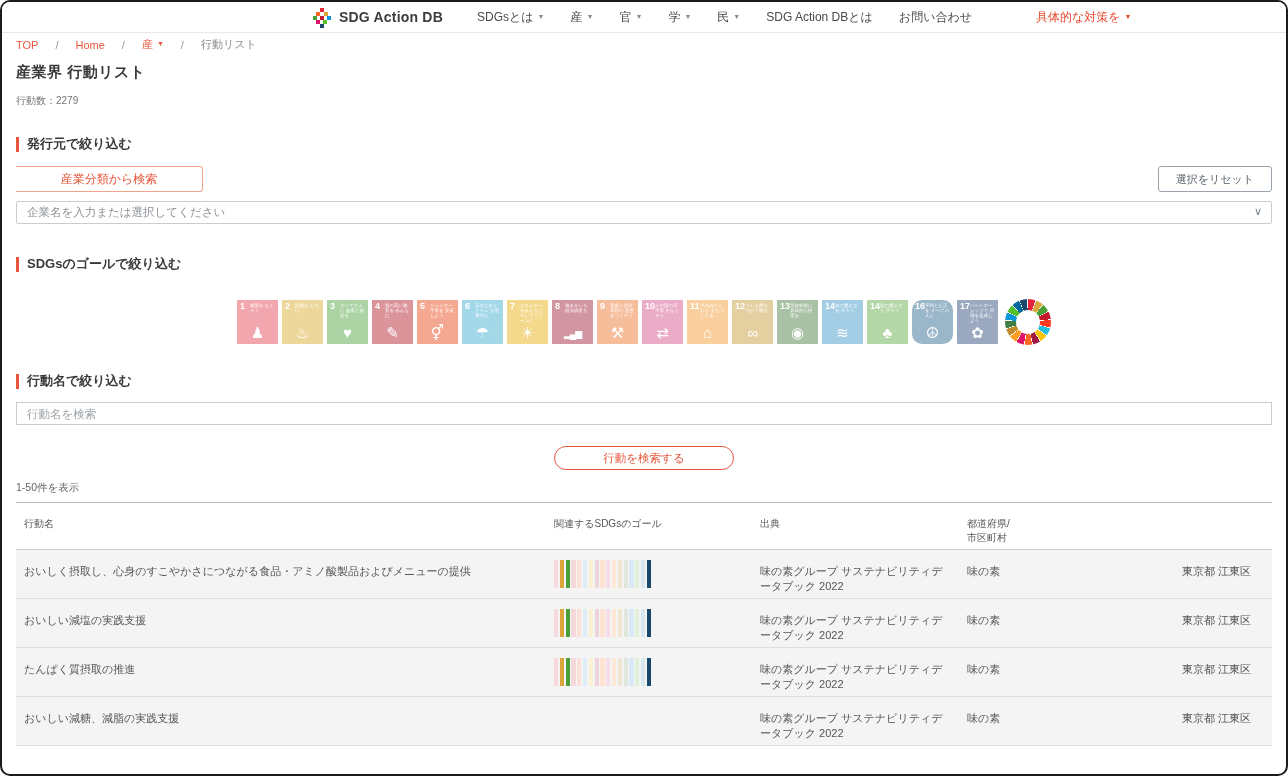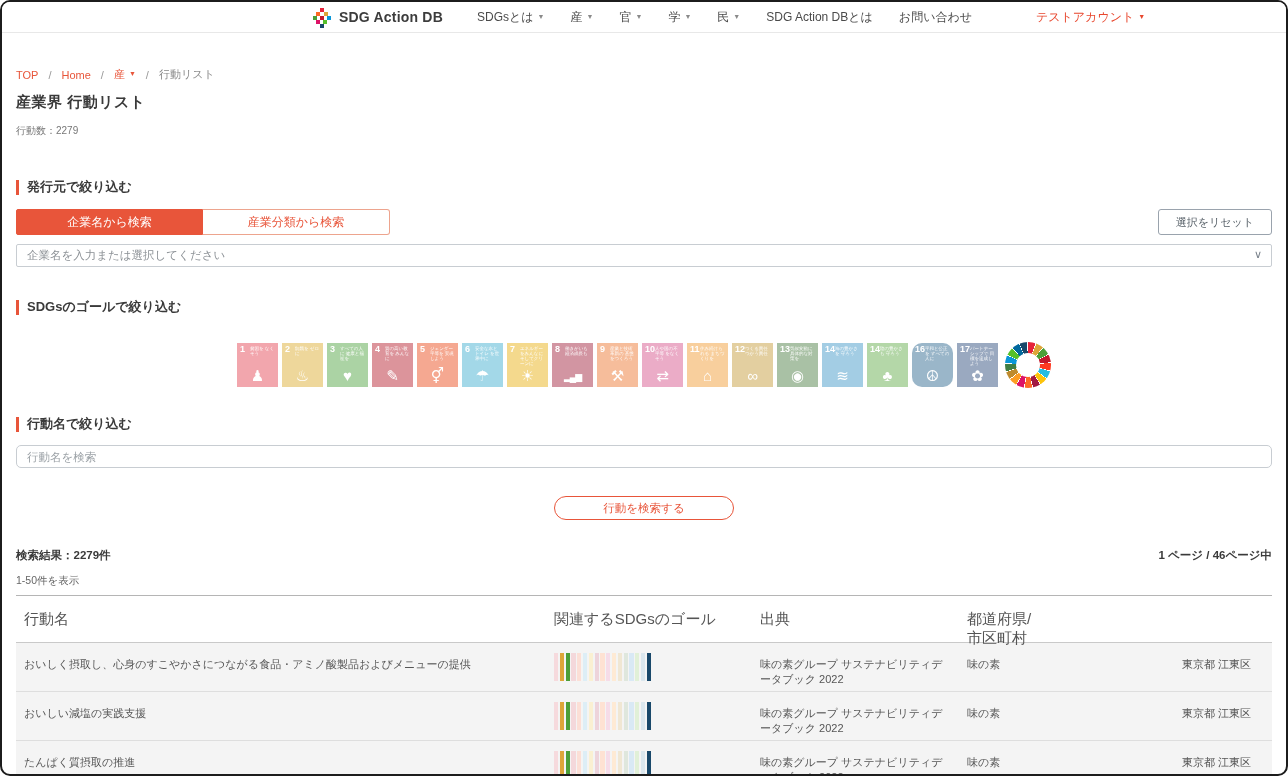--- a/index.html
+++ b/index.html
@@ -17,30 +17,30 @@
                   4px 13px #dd1367, 11px 13px #56c02b, 8px 17px #19486a; }
   .brand-name { font-size:14px; font-weight:bold; color:#3c3c3c; letter-spacing:.2px; }
   .nav-menu { display:flex; align-items:center; gap:26px; font-size:12px; color:#4a4a4a; }
   .nav-item { cursor:pointer; white-space:nowrap; }
   .caret { font-size:7px; color:#8a8a8a; margin-left:4px; vertical-align:2px; }
   .nav-account { margin-left:64px; font-size:12px; color:#e8472e; cursor:pointer; white-space:nowrap; }
   .nav-account .caret { color:#e8472e; }
 
   
   .content { padding:0 14px; }
-  .breadcrumb { margin-top:34px; font-size:11px; color:#888; display:flex; align-items:center; gap:10px; }
+  .breadcrumb { margin-top:4px; font-size:11px; color:#888; display:flex; align-items:center; gap:17px; }
   .bc-link { color:#e8553a; cursor:pointer; }
   .bc-sep { color:#999; }
   .bc-current { color:#888; }
   .page-title { margin-top:11px; font-size:15px; font-weight:bold; color:#3a3a3a; letter-spacing:.5px; }
   .action-count { margin-top:12px; font-size:10px; color:#777; }
 
   .sec-heading { display:flex; align-items:center; gap:8px; font-size:13px; font-weight:bold; color:#3a3a3a; }
   .sec-bar { width:3px; height:15px; background:#e8553a; }
-  .sec-1 { margin-top:40px; }
+  .sec-1 { margin-top:27px; }
   .sec-2 { margin-top:31px; }
   .sec-3 { margin-top:27px; }
 
   .tabs-row { margin-top:13px; display:flex; align-items:flex-start; }
   .tab { width:187px; height:26px; display:flex; align-items:center; justify-content:center; font-size:12px; cursor:pointer; }
   .tab-active { background:#e8553a; color:#fff; border:1px solid #e8553a; border-radius:2px 0 0 2px; }
   .tab-inactive { background:#fff; color:#e8553a; border:1px solid #eda48e; border-left:none; border-radius:0 3px 3px 0; }
   .reset-select-btn { margin-left:auto; height:26px; padding:0 17px; background:#fff; border:1px solid #9aa3ad; border-radius:3px; font-size:11px; color:#555e66; display:flex; align-items:center; cursor:pointer; }
 
   .select-box { margin-top:9px; height:23px; border:1px solid #c8cdd2; border-radius:2px; background:#fff; display:flex; align-items:center; padding:0 10px; font-size:11.5px; color:#8a8f94; position:relative; cursor:pointer; }
@@ -50,37 +50,37 @@
   .goals-row { margin-top:26px; display:flex; justify-content:center; align-items:center; gap:4px; }
   .sdg-tile { width:41px; height:44px; position:relative; cursor:pointer; color:#fff; overflow:hidden; flex:0 0 auto; }
   .sdg-num { position:absolute; left:3px; top:2px; font-size:9px; font-weight:bold; line-height:9px; }
   .sdg-label { position:absolute; left:13px; top:3px; font-size:4.5px; line-height:5px; width:27px; word-break:break-all; opacity:.95; }
   .sdg-glyph { position:absolute; left:0; right:0; bottom:3px; text-align:center; font-size:15px; line-height:16px; }
   .sdg-glyph.small { font-size:9px; line-height:14px; letter-spacing:-1px; }
   .sdg-wheel { width:46px; height:46px; border-radius:50%; position:relative; margin-left:3px; flex:0 0 auto; }
   .sdg-wheel::after { content:""; position:absolute; left:50%; top:50%; width:24px; height:24px; margin:-12px 0 0 -12px; background:#fff; border-radius:50%; }
 
   
-  .search-input { margin-top:12px; width:100%; height:23px; border:1px solid #c8cdd2; border-radius:5px; padding:0 10px; font-size:11.5px; color:#555; font-family:inherit; }
+  .search-input { margin-top:12px; width:100%; height:23px; border:1px solid #c8cdd2; border-radius:0; padding:0 10px; font-size:11.5px; color:#555; font-family:inherit; }
   .search-input::placeholder { color:#9aa0a5; }
-  .btns-row { margin-top:28px; display:flex; justify-content:center; gap:21px; }
+  .btns-row { margin-top:21px; display:flex; justify-content:center; gap:21px; }
   .pill-btn { width:180px; height:24px; border-radius:13px; background:#fff; display:flex; align-items:center; justify-content:center; font-size:11.5px; cursor:pointer; }
   .btn-search { border:1px solid #e8553a; color:#e8553a; }
   .btn-reset { border:1px solid #2d3e50; color:#444; }
 
   
   .results-head { margin-top:28px; display:flex; align-items:baseline; }
   .results-summary { font-size:11.5px; font-weight:bold; color:#3a3a3a; }
   .results-paging { margin-left:auto; font-size:11.5px; font-weight:bold; color:#3a3a3a; }
   .results-range { margin-top:11px; font-size:10.5px; color:#666; }
 
   .table { margin-top:7px; }
   .t-header, .t-row { display:grid; grid-template-columns:538px 206px 207px 215px 1fr; }
   .t-header { background:#fff; border-top:1px solid #b5b5b5; border-bottom:1px solid #c9c9c9; height:48px; }
-  .t-header > div { font-size:15px; color:#555; padding-top:14px; }
+  .t-header > div { font-size:10px; color:#555; padding-top:14px; }
   .t-header > div:first-child { padding-left:8px; }
   .t-row { background:#f4f4f4; border-bottom:1px solid #dedede; height:49px; }
   .t-row > div { font-size:11px; color:#555; padding-top:14px; line-height:15px; }
   .t-row > div:first-child { padding-left:8px; padding-right:8px; }
   .cell-source { padding-right:24px; }
   .bars { display:flex; gap:1.5px; margin-top:-4px; }
   .bars span { width:4.3px; height:28px; display:block; }
 </style>
 </head>
 <body>
@@ -96,21 +96,21 @@
     </div>
     <div class="nav-menu">
         <span class="nav-item">SDGsとは<span class="caret">▼</span></span>
         <span class="nav-item">産<span class="caret">▼</span></span>
         <span class="nav-item">官<span class="caret">▼</span></span>
         <span class="nav-item">学<span class="caret">▼</span></span>
         <span class="nav-item">民<span class="caret">▼</span></span>
         <span class="nav-item">SDG Action DBとは</span>
         <span class="nav-item">お問い合わせ</span>
       </div>
-    <span class="nav-account"><span>テストアカウント</span><span class="caret">▼</span></span>
+    <span class="nav-account"><span>具体的な対策を</span><span class="caret">▼</span></span>
   </div>
 
   <div class="content">
 
     
     <div class="breadcrumb">
         <span class="bc-link">TOP</span>
         <span class="bc-sep">/</span>
         <span class="bc-link">Home</span>
         <span class="bc-sep">/</span>
@@ -122,21 +122,20 @@
     
     <div class="page-title">産業界 行動リスト</div>
     <div class="action-count">行動数：2279</div>
 
     
     <div class="sec-heading sec-1">
       <span class="sec-bar"></span>
       <span>発行元で絞り込む</span>
     </div>
     <div class="tabs-row">
-      <div class="tab tab-active">企業名から検索</div>
       <div class="tab tab-inactive">産業分類から検索</div>
       <div class="reset-select-btn">選択をリセット</div>
     </div>
     <div class="select-box">
       <span>企業名を入力または選択してください</span>
       <span class="select-chevron">∨</span>
     </div>
 
     
     <div class="sec-heading sec-2">
@@ -238,24 +237,20 @@
       <span class="sec-bar"></span>
       <span>行動名で絞り込む</span>
     </div>
     <input class="search-input" placeholder="行動名を検索" style="">
 
     <div class="btns-row">
       <div class="pill-btn btn-search">行動を検索する</div>
     </div>
 
     
-    <div class="results-head">
-      <span class="results-summary">検索結果：2279件</span>
-      <span class="results-paging">1 ページ / 46ページ中</span>
-    </div>
     <div class="results-range">1-50件を表示</div>
 
     <div class="table">
       <div class="t-header">
         <div>行動名</div>
         <div>関連するSDGsのゴール</div>
         <div>出典</div>
         <div><span>都道府県/</span><br><span>市区町村</span></div>
       </div>
       <div id="rows-container">

